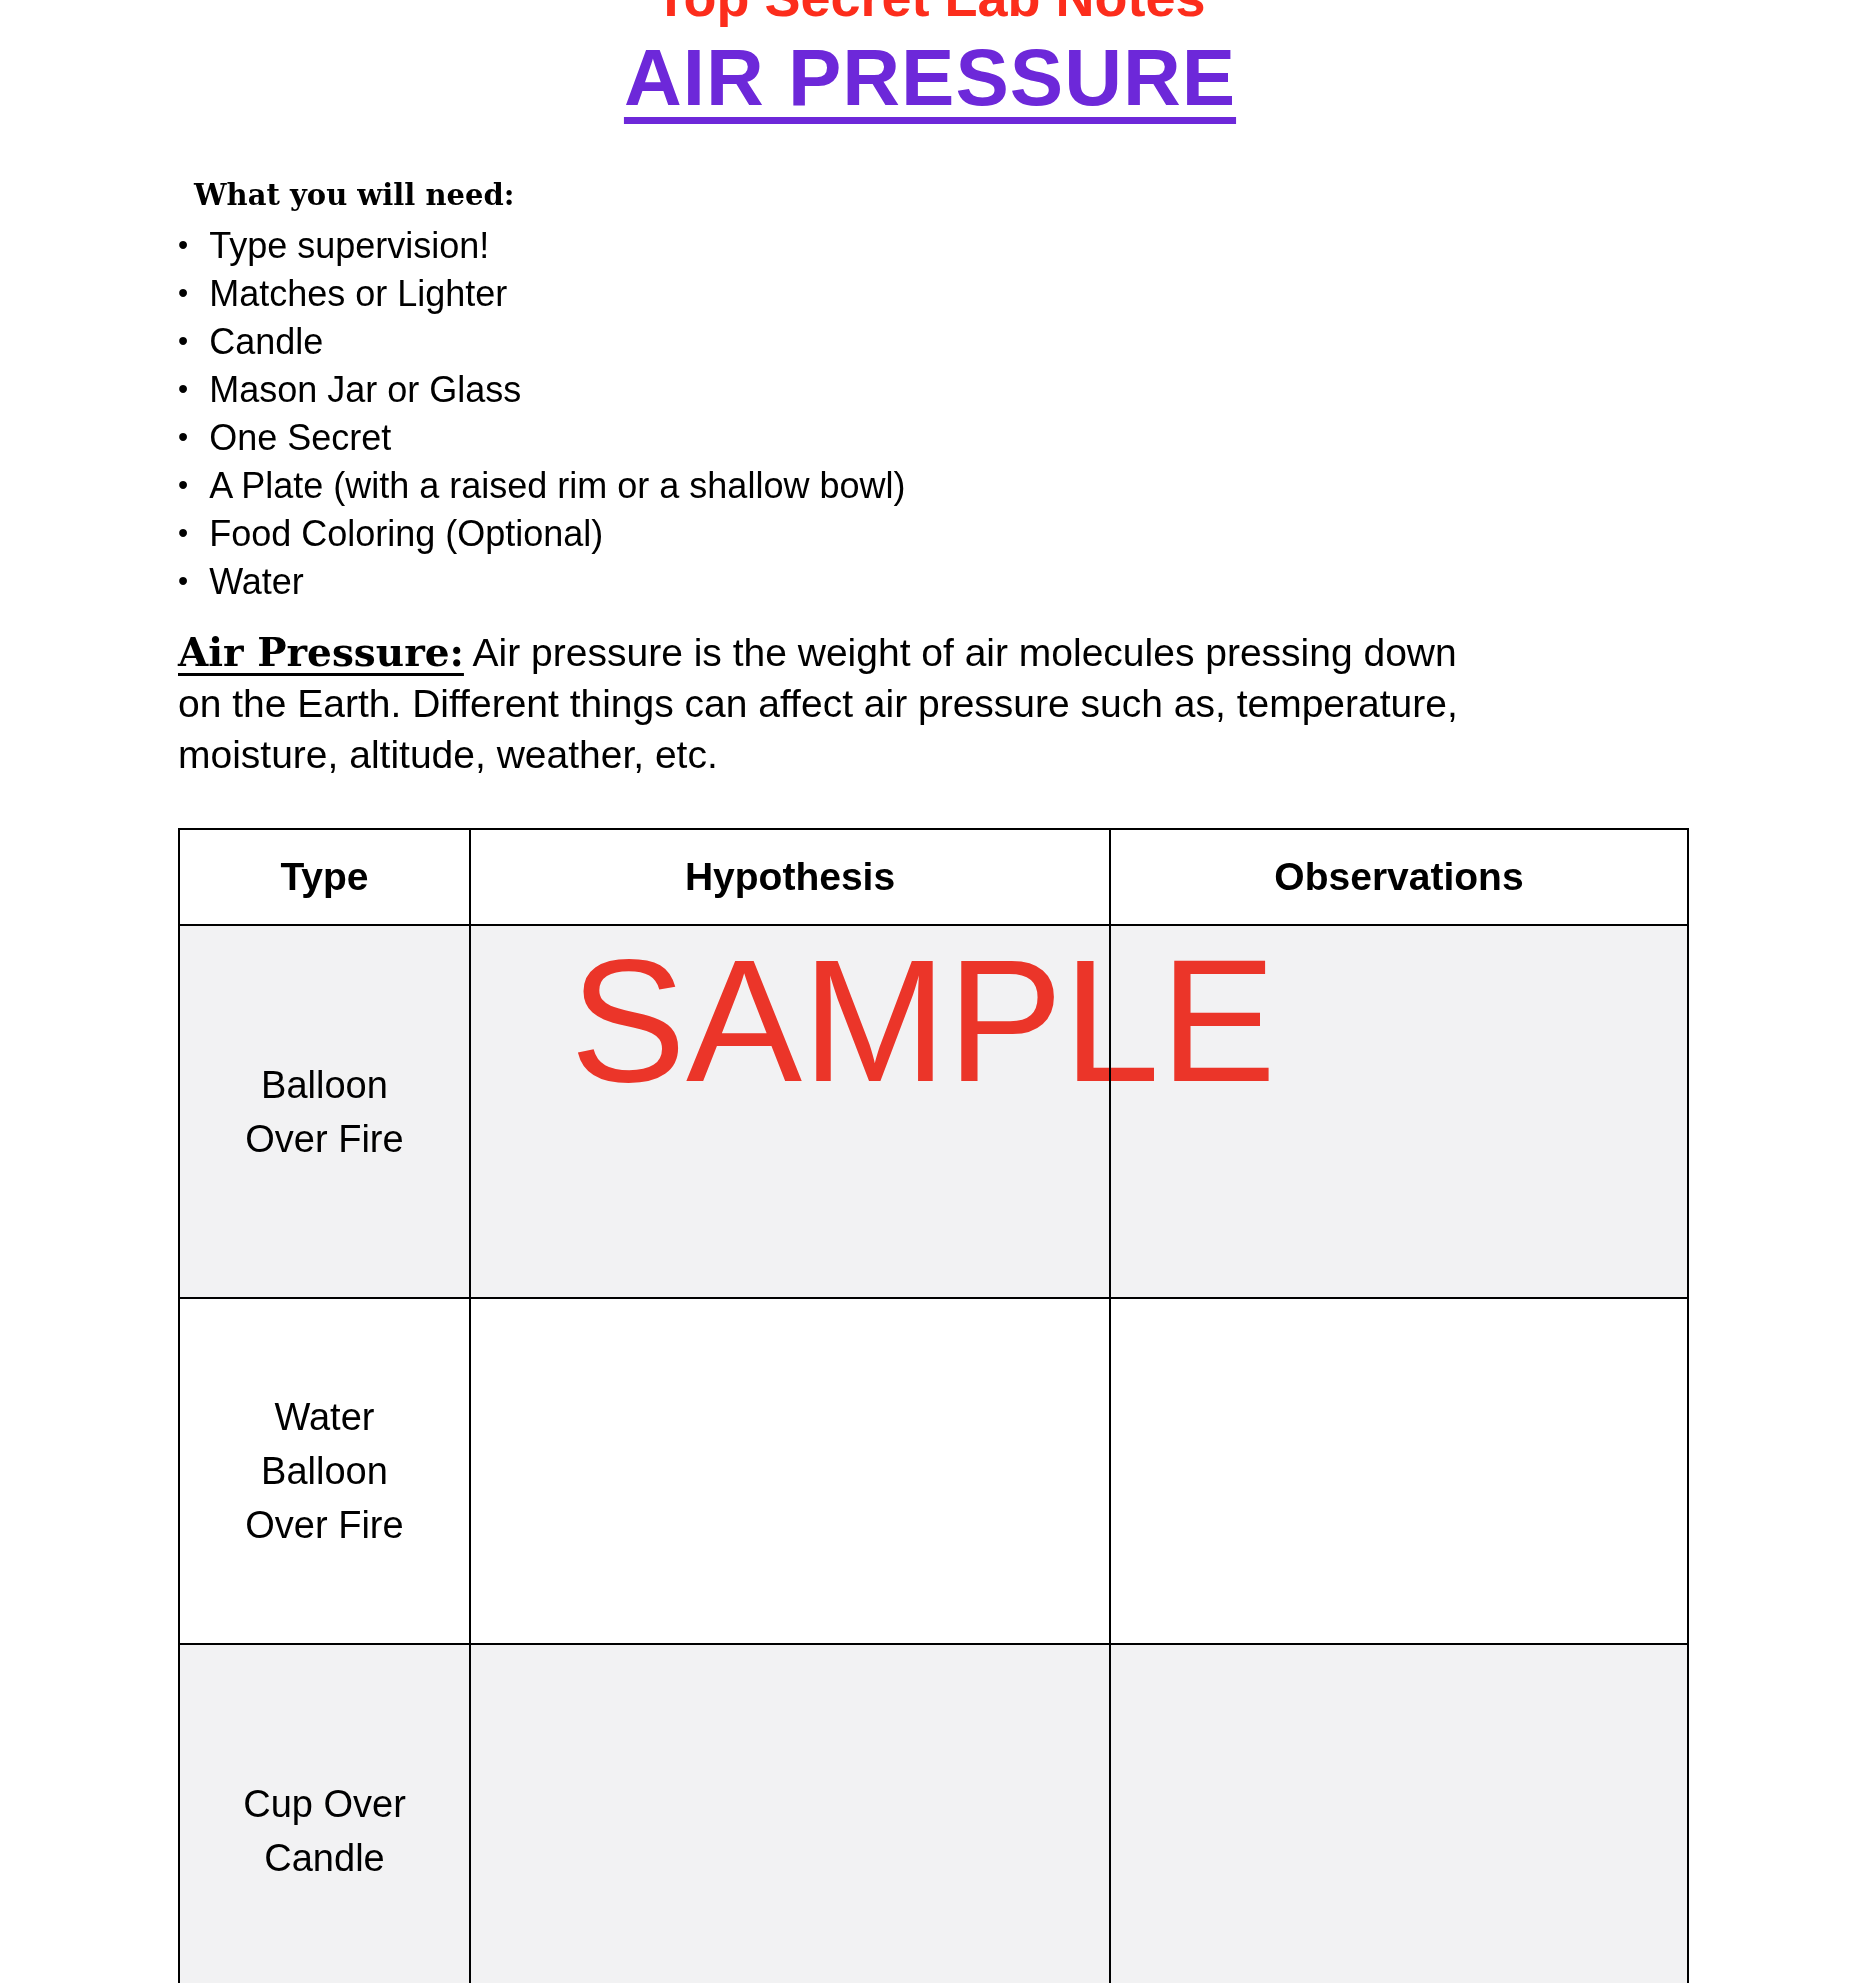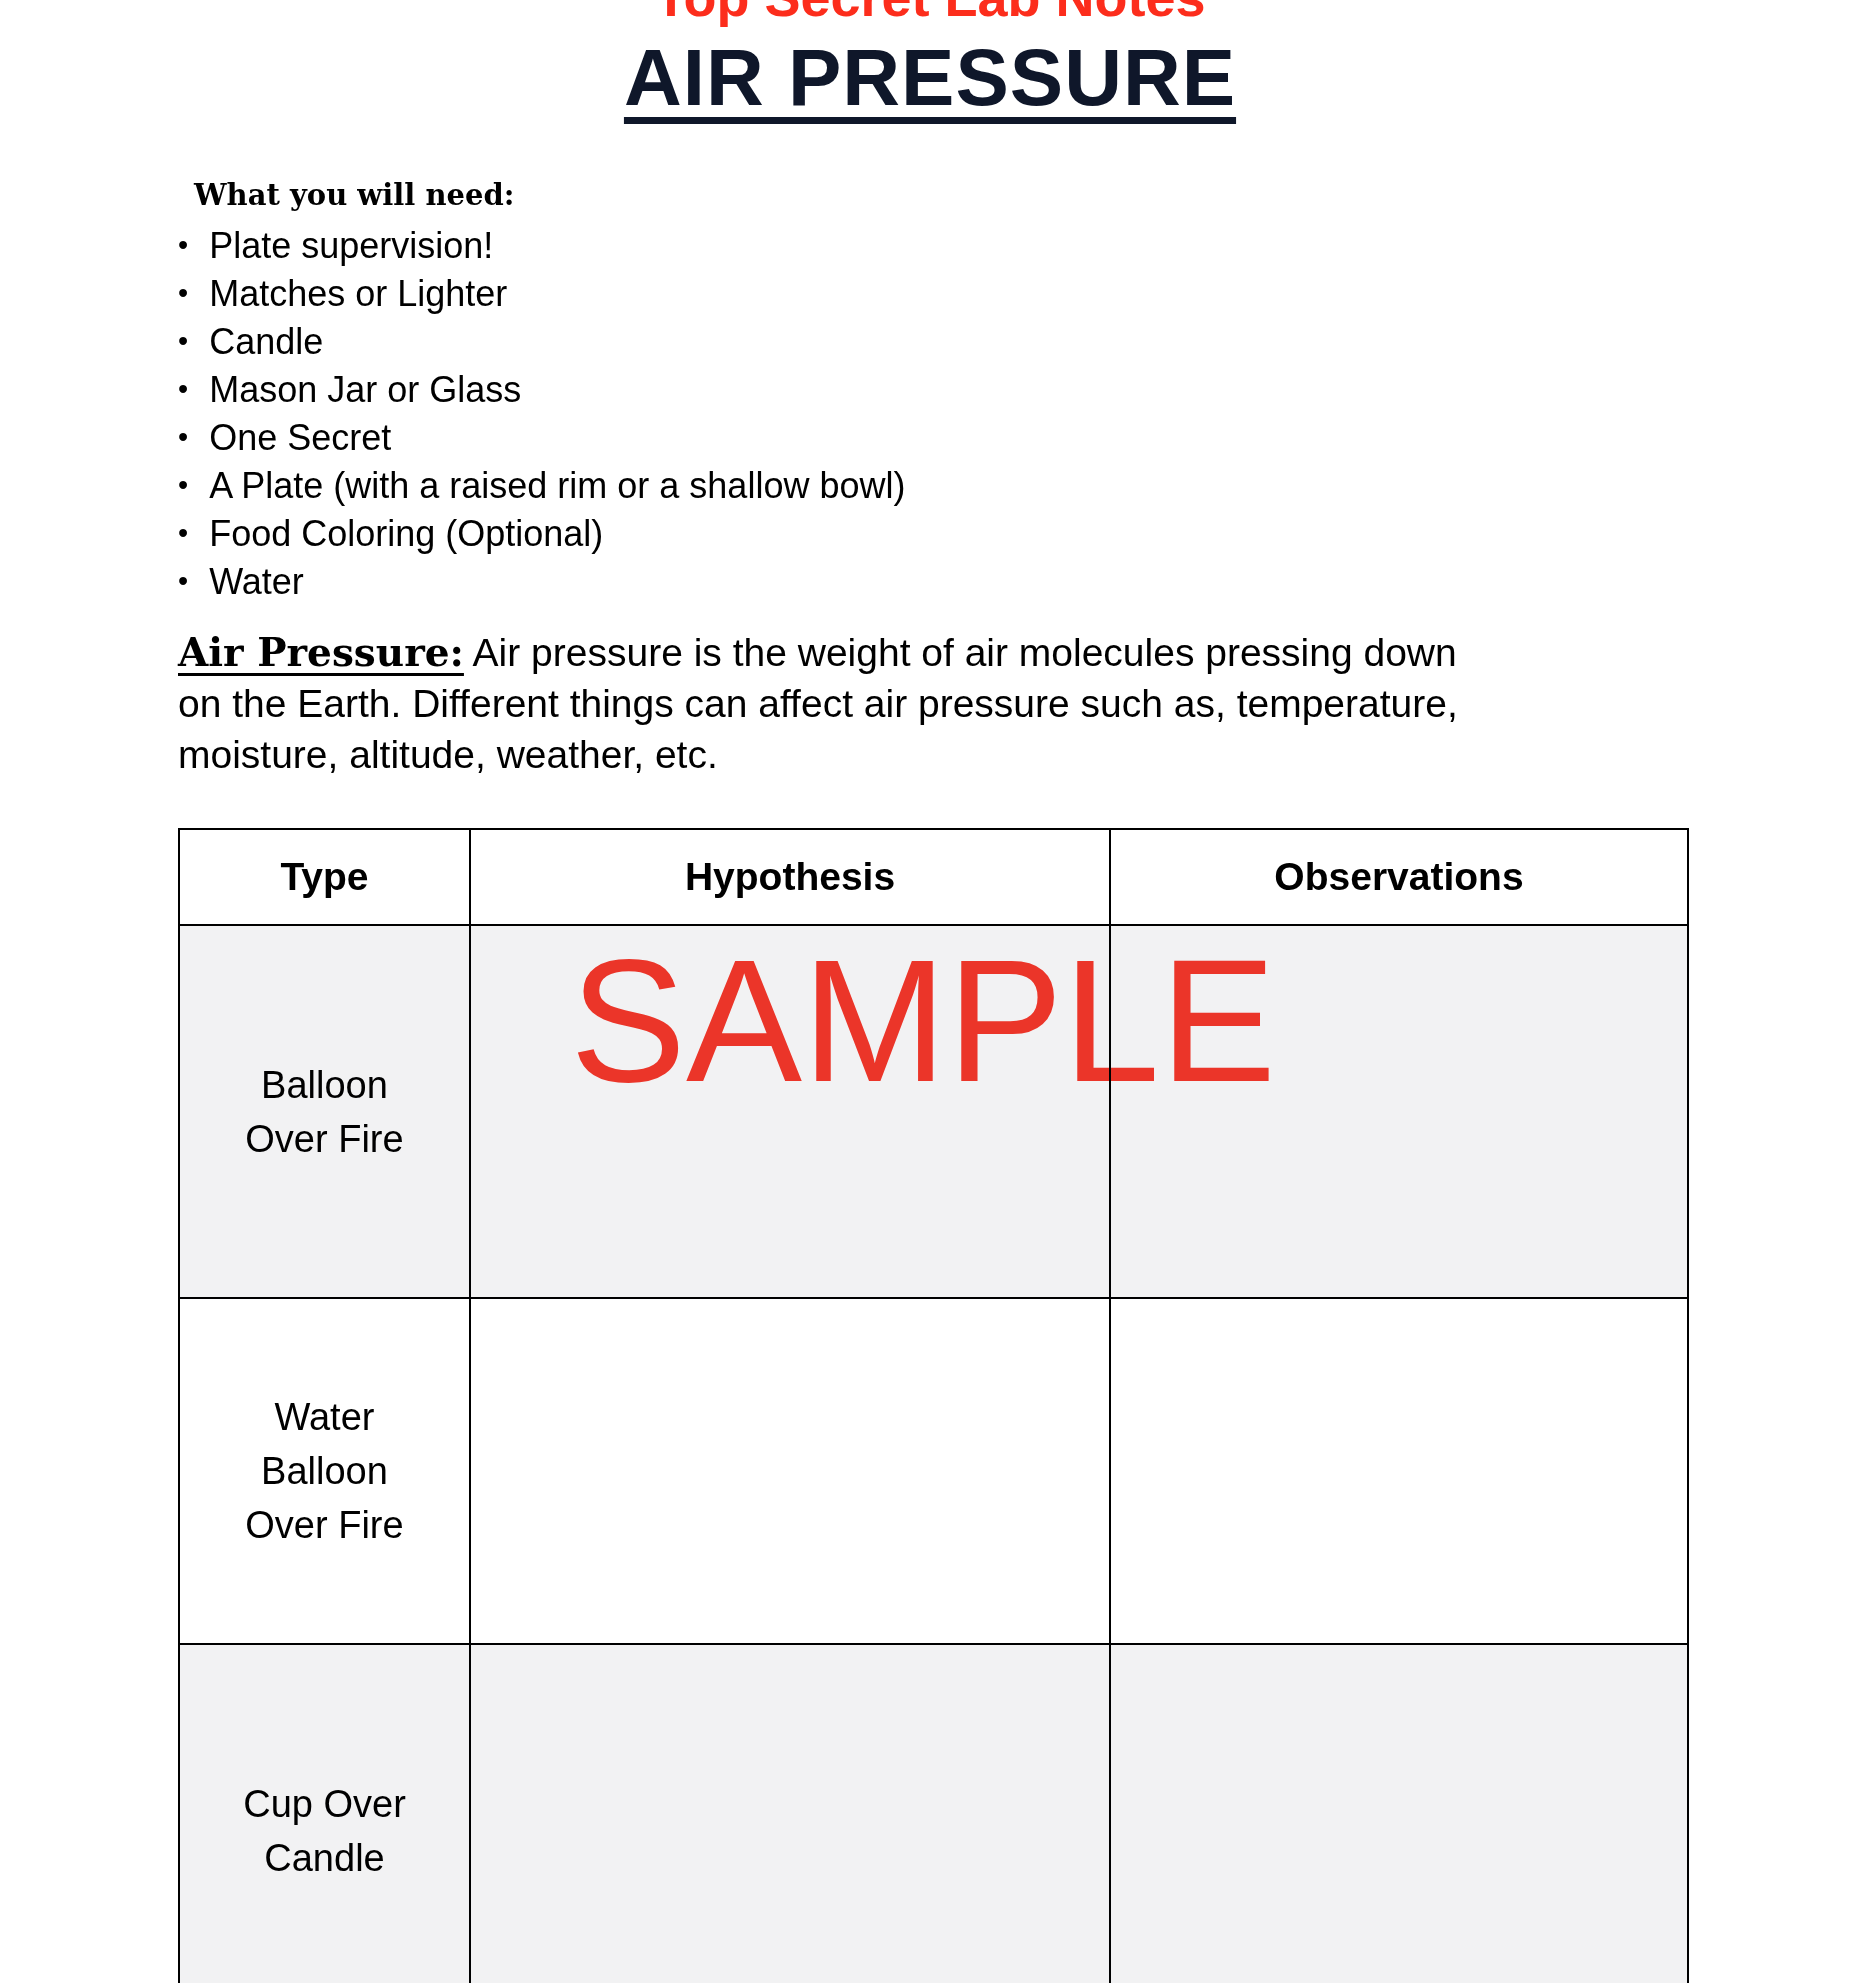--- a/index.html
+++ b/index.html
@@ -21,21 +21,21 @@
     line-height: 1.15;
     font-weight: bold;
     color: #fc2d1c;
   }
   .main-title {
     margin: 5.7px 0 0 0;
     font-size: 80px;
     line-height: 1.1;
     font-weight: bold;
     letter-spacing: 1px;
-    color: #0f172a;
+    color: #6d28d9;
     text-decoration: underline;
     text-decoration-thickness: 6.7px;
     text-underline-offset: 11.5px;
   }
 
   
   .content { margin-left: 178px; width: 1510px; }
 
   .slab {
     font-family: "DejaVu Serif", serif;
@@ -129,21 +129,21 @@
   <div class="head-wrap">
     <h1 class="top-secret">Top Secret Lab Notes</h1>
     <h2 class="main-title">AIR PRESSURE</h2>
   </div>
 
   <div class="content">
 
     <h3 class="slab need-heading">What you will need:</h3>
 
     <ul class="supply-list">
-      <li>Plate supervision!</li>
+      <li>Type supervision!</li>
       <li>Matches or Lighter</li>
       <li>Candle</li>
       <li>Mason Jar or Glass</li>
       <li>One Secret</li>
       <li>A Plate (with a raised rim or a shallow bowl)</li>
       <li>Food Coloring (Optional)</li>
       <li>Water</li>
     </ul>
 
     <p class="definition">

